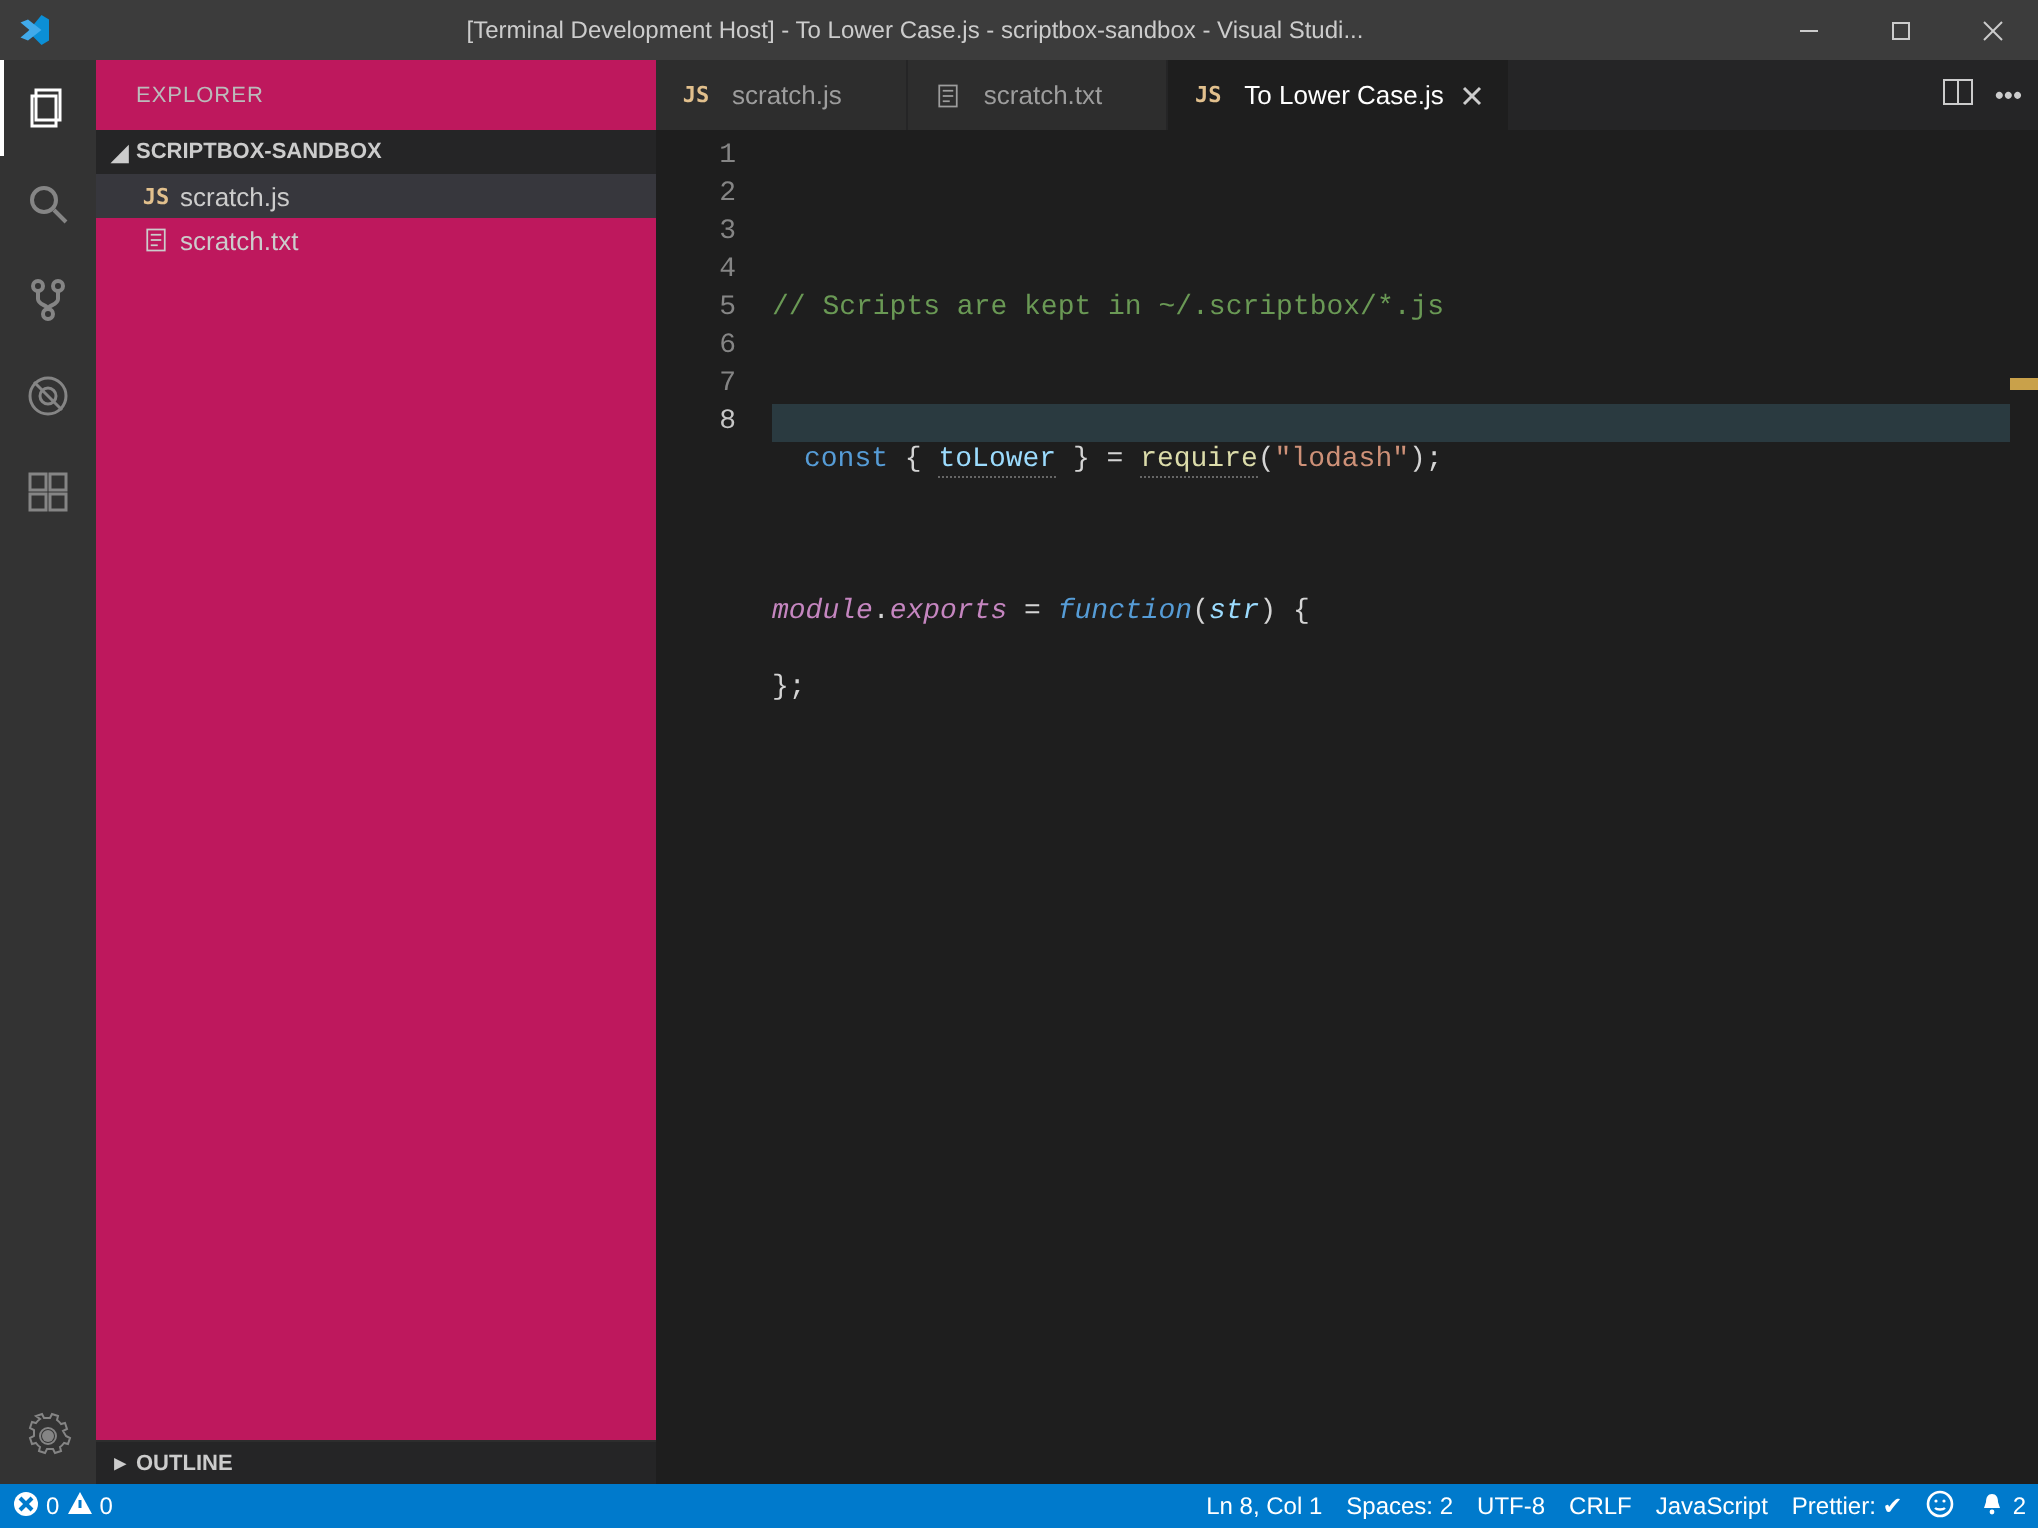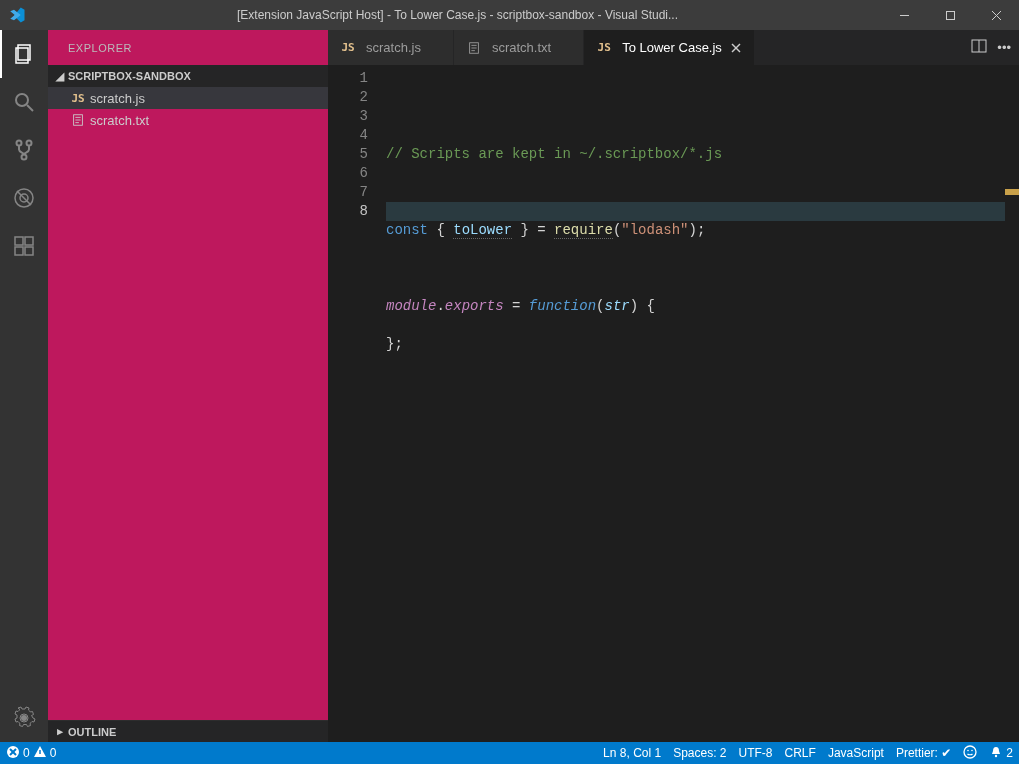--- a/index.html
+++ b/index.html
@@ -54,21 +54,21 @@
 
   .editor { flex:1; display:flex; font-family:Consolas,"Courier New",monospace; font-size:14px; line-height:19px; position:relative; overflow:hidden; }
   .gutter { width:58px; text-align:right; padding:4px 18px 0 0; color:#858585; user-select:none; }
   .code { flex:1; padding:4px 0 0 0; white-space:pre; position:relative; }
   .code .line { height:19px; }
   .code .hl { position:absolute; left:0; right:0; top:calc(4px + 19px*7); height:19px; background:#2a3a40; z-index:0; }
   .code .txt { position:relative; z-index:1; }
   .gut-line.active { color:#c6c6c6; }
 
   .tok-cmt { color:#6a9955; }
-  .tok-kw  { color:#569cd6; }
+  .tok-kw  { color:#569cd6;margin-left:16px; }
   .tok-kw-i{ color:#569cd6; font-style:italic; }
   .tok-modi{ color:#c586c0; font-style:italic; }
   .tok-fn  { color:#dcdcaa; }
   .tok-var { color:#9cdcfe; }
   .tok-str { color:#ce9178; }
   .tok-pun { color:#d4d4d4; }
   .ulink { border-bottom:1px dotted #666; }
 
   .ov-ruler { width:14px; background:#1e1e1e; position:relative; }
   .ov-mark { position:absolute; right:0; width:14px; height:6px; background:#c9a14a; top:124px; }
@@ -83,21 +83,21 @@
 </head>
 <body>
 
 <div class="titlebar">
   <div class="vscode-icon">
     <svg viewBox="0 0 24 24">
         <path fill="#0b8fd6" d="M17 2l5 3v14l-5 3-9-9 9-11z"></path>
         <path fill="#41aaea" d="M3 7l5-2 9 7-9 7-5-2 6-5-6-5z"></path>
       </svg>
   </div>
-  <div class="title-text">[Extension JavaScript Host] - To Lower Case.js - scriptbox-sandbox - Visual Studi...</div>
+  <div class="title-text">[Terminal Development Host] - To Lower Case.js - scriptbox-sandbox - Visual Studi...</div>
   <div class="win-controls">
     <div class="win-btn">
         <svg viewBox="0 0 11 11">
           <line x1="1" y1="5.5" x2="10" y2="5.5"></line>
         </svg>
       </div>
     <div class="win-btn">
         <svg viewBox="0 0 11 11">
           <rect x="1.5" y="1.5" width="8" height="8"></rect>
         </svg>

